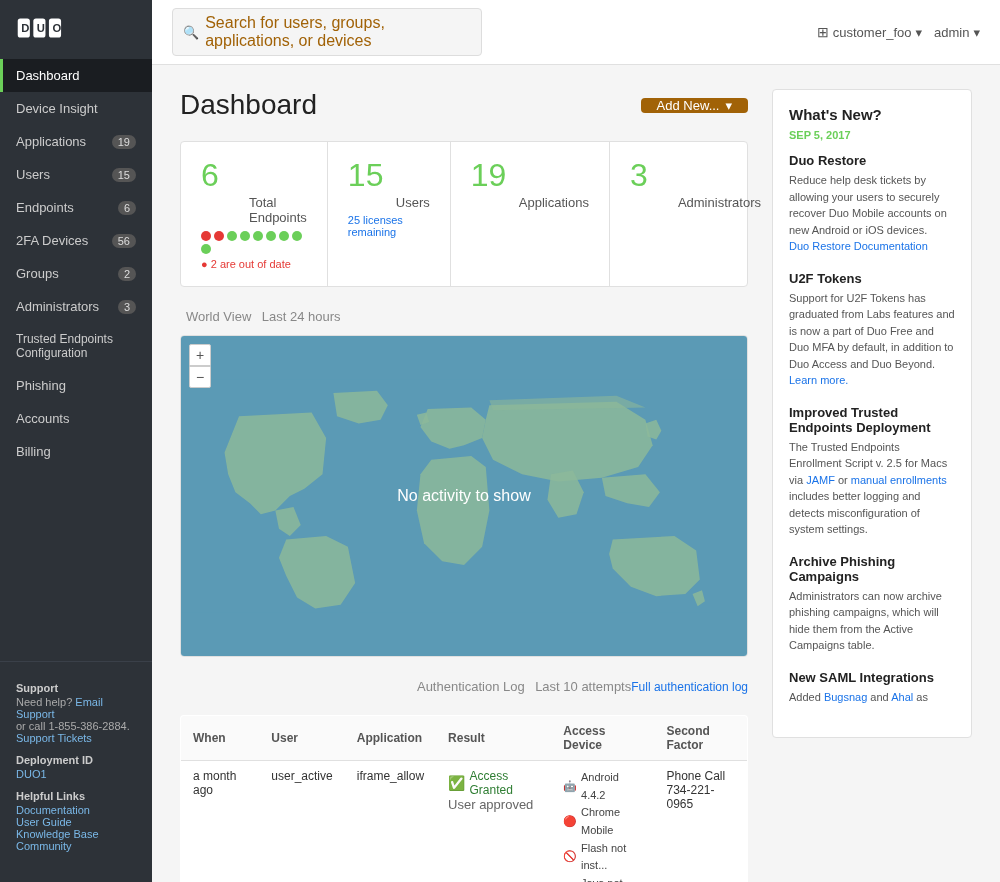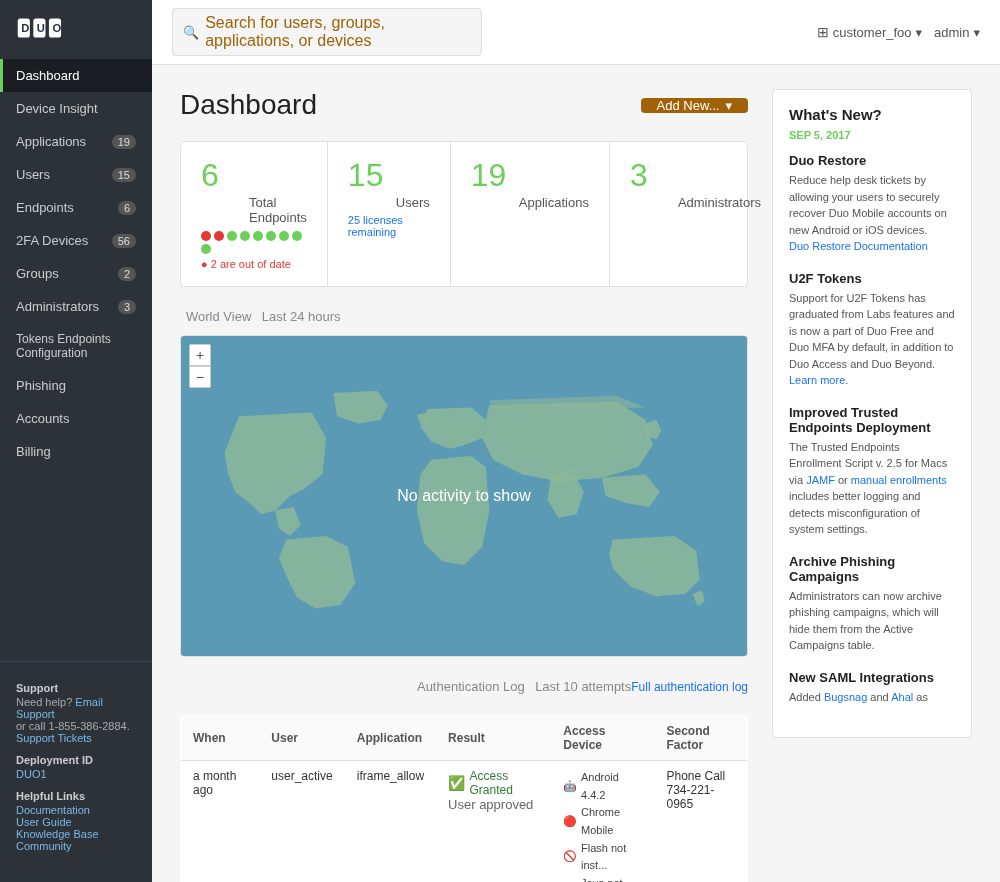--- a/index.html
+++ b/index.html
@@ -384,21 +384,21 @@
     </a>
     <a class="nav-item">
       <span>Groups</span>
       <span class="nav-badge">2</span>
     </a>
     <a class="nav-item">
       <span>Administrators</span>
       <span class="nav-badge">3</span>
     </a>
     <a class="nav-item" style="font-size:12px;">
-      <span>Tokens Endpoints Configuration</span>
+      <span>Trusted Endpoints Configuration</span>
     </a>
     <a class="nav-item">
       <span>Phishing</span>
     </a>
     <a class="nav-item">
       <span>Accounts</span>
     </a>
     <a class="nav-item">
       <span>Billing</span>
     </a>

